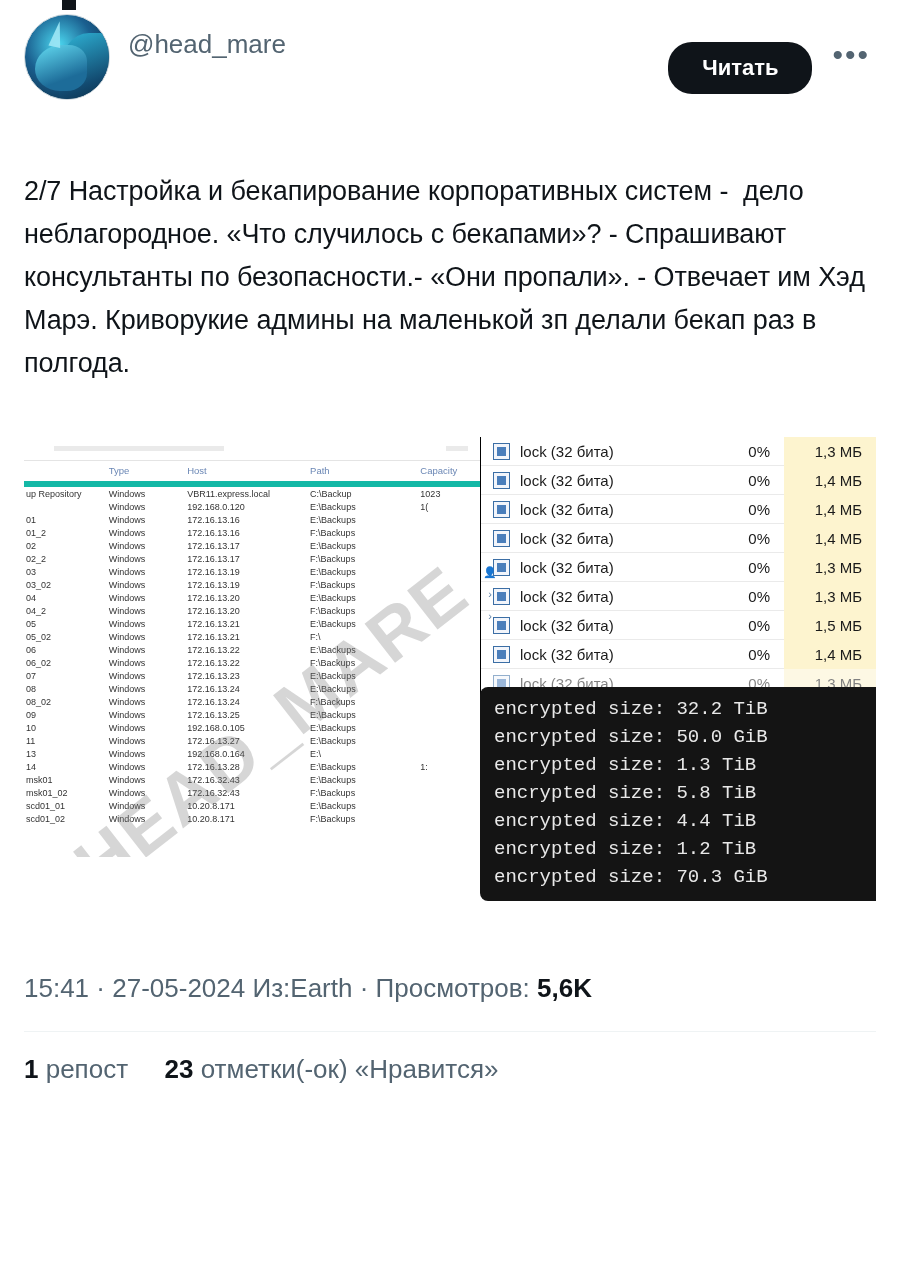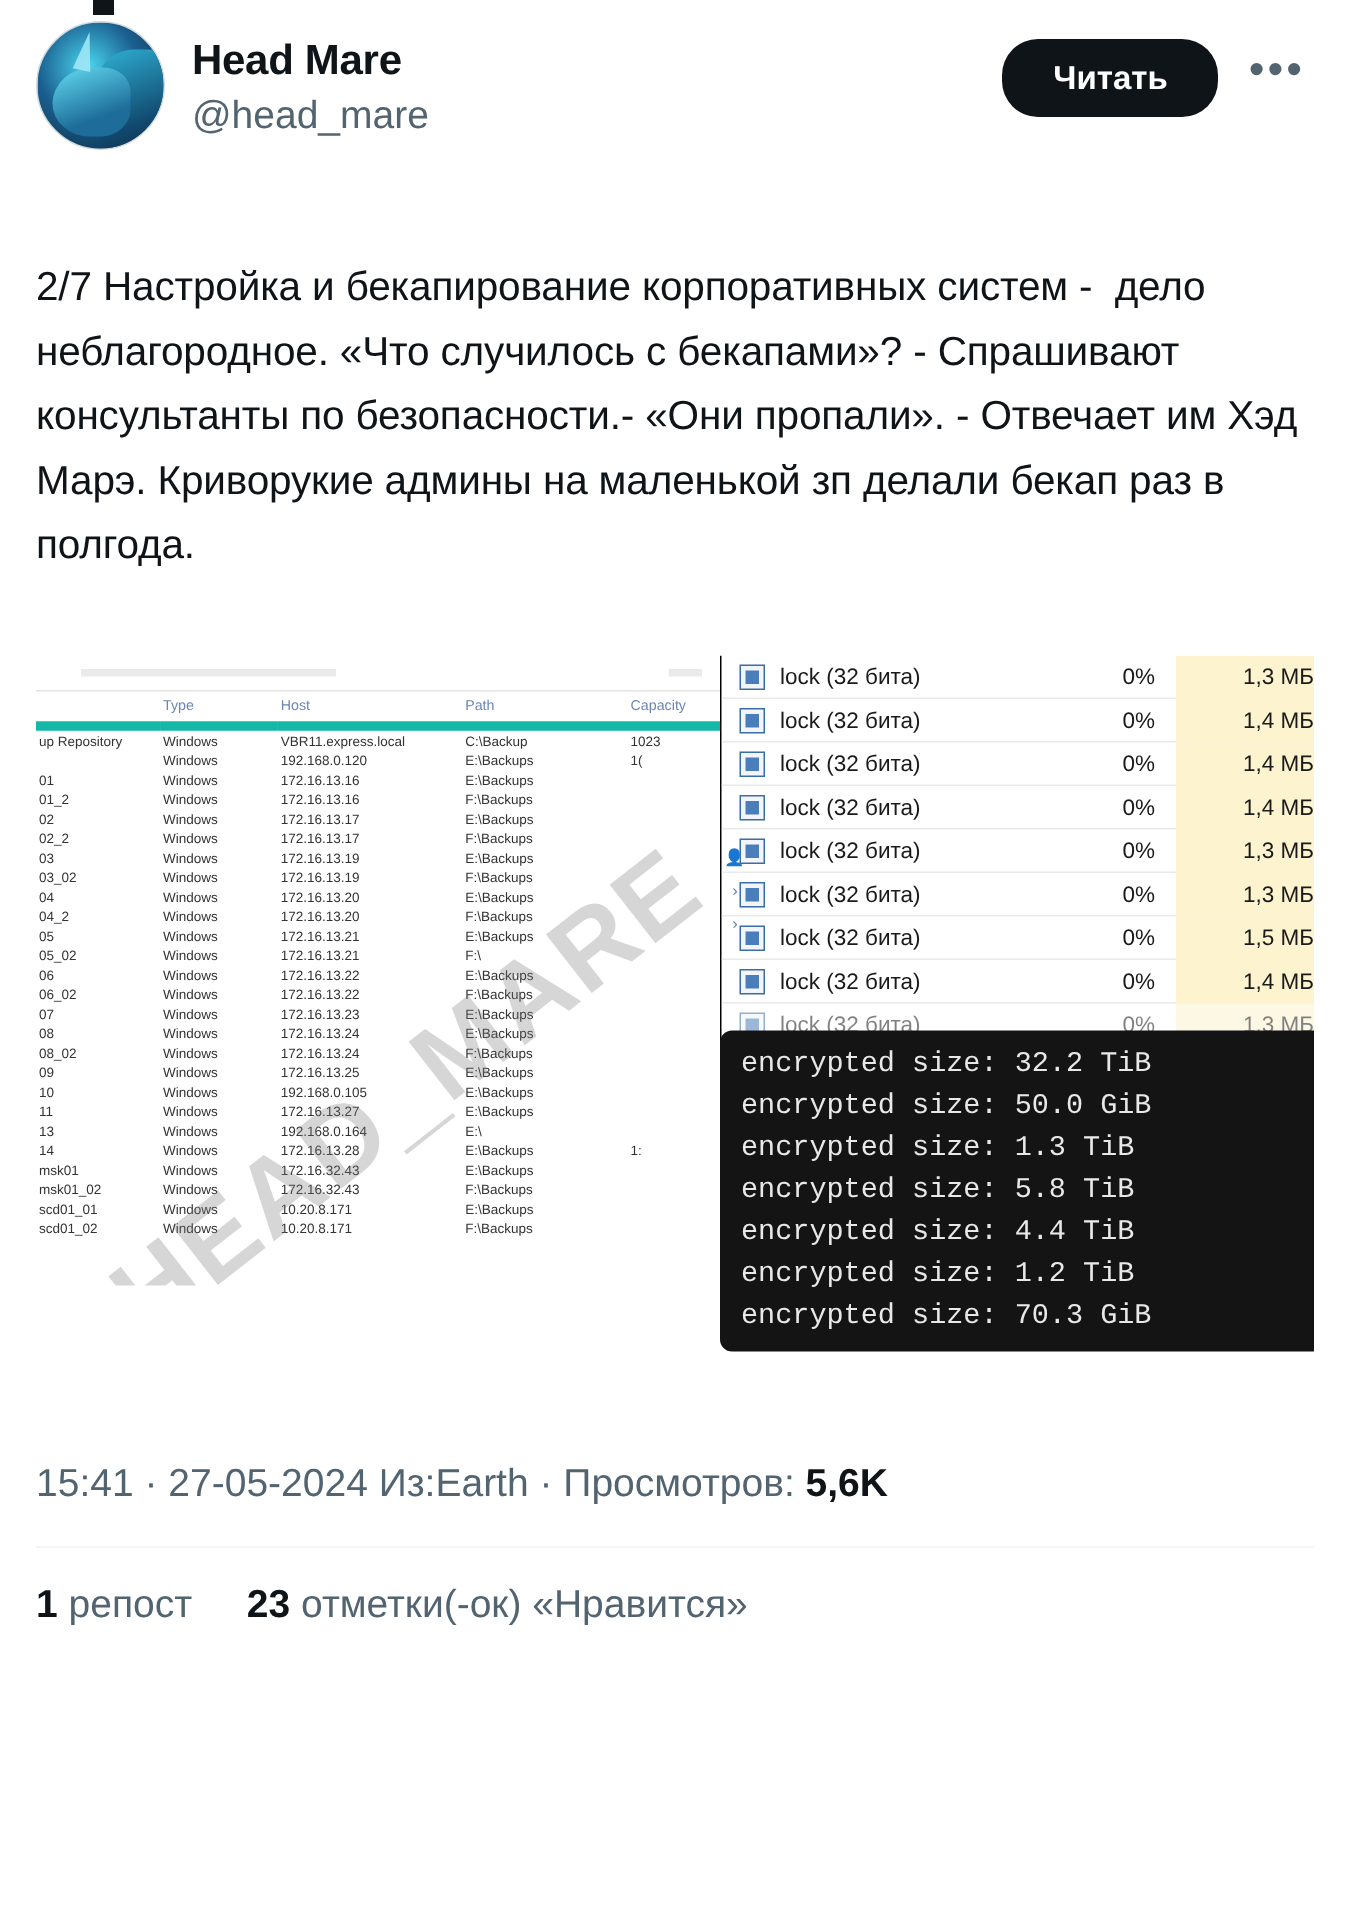--- a/index.html
+++ b/index.html
@@ -97,20 +97,21 @@
   .read-btn {
     background: #0f1419;
     color: #ffffff;
     border: none;
     border-radius: 24px;
     font-size: 22px;
     font-weight: bold;
     padding: 13px 34px;
     font-family: "Liberation Sans", sans-serif;
     cursor: pointer;
+    margin-top: 16px;
   }
   .more-btn {
     margin-left: 14px;
     color: #536471;
     font-size: 30px;
     line-height: 20px;
     letter-spacing: 2px;
     padding: 6px 6px 16px 6px;
     cursor: pointer;
     user-select: none;
@@ -231,20 +232,21 @@
   .lock-name { flex: 1 1 auto; }
   .lock-pct {
     width: 52px;
     text-align: right;
     padding-right: 14px;
     color: #1a1a1a;
   }
   .lock-size {
     width: 92px;
     text-align: right;
+    padding-right: 14px;
     background: #fdf4cf;
     height: 29px;
     line-height: 29px;
   }
   .lock-row.partial { opacity: .55; }
   .lock-pane .side-icons {
     position: absolute;
     left: 0;
     top: 124px;
     width: 18px;
@@ -320,21 +322,20 @@
 
   <div class="top-nub"></div>
 
   <div class="header">
     <div class="avatar">
       <div class="mane"></div>
       <div class="head"></div>
       <div class="horn"></div>
     </div>
     <div class="names">
-      <div class="display-name">Head Mare</div>
       <div class="handle">@head_mare</div>
     </div>
     <div class="header-actions">
       <button class="read-btn">Читать</button>
       <div class="more-btn">•••</div>
     </div>
   </div>
 
   <div class="tweet-text">2/7 Настройка и бекапирование корпоративных систем -  дело неблагородное. «Что случилось с бекапами»? - Спрашивают консультанты по безопасности.- «Они пропали». - Отвечает им Хэд Марэ. Криворукие админы на маленькой зп делали бекап раз в полгода.</div>
 

